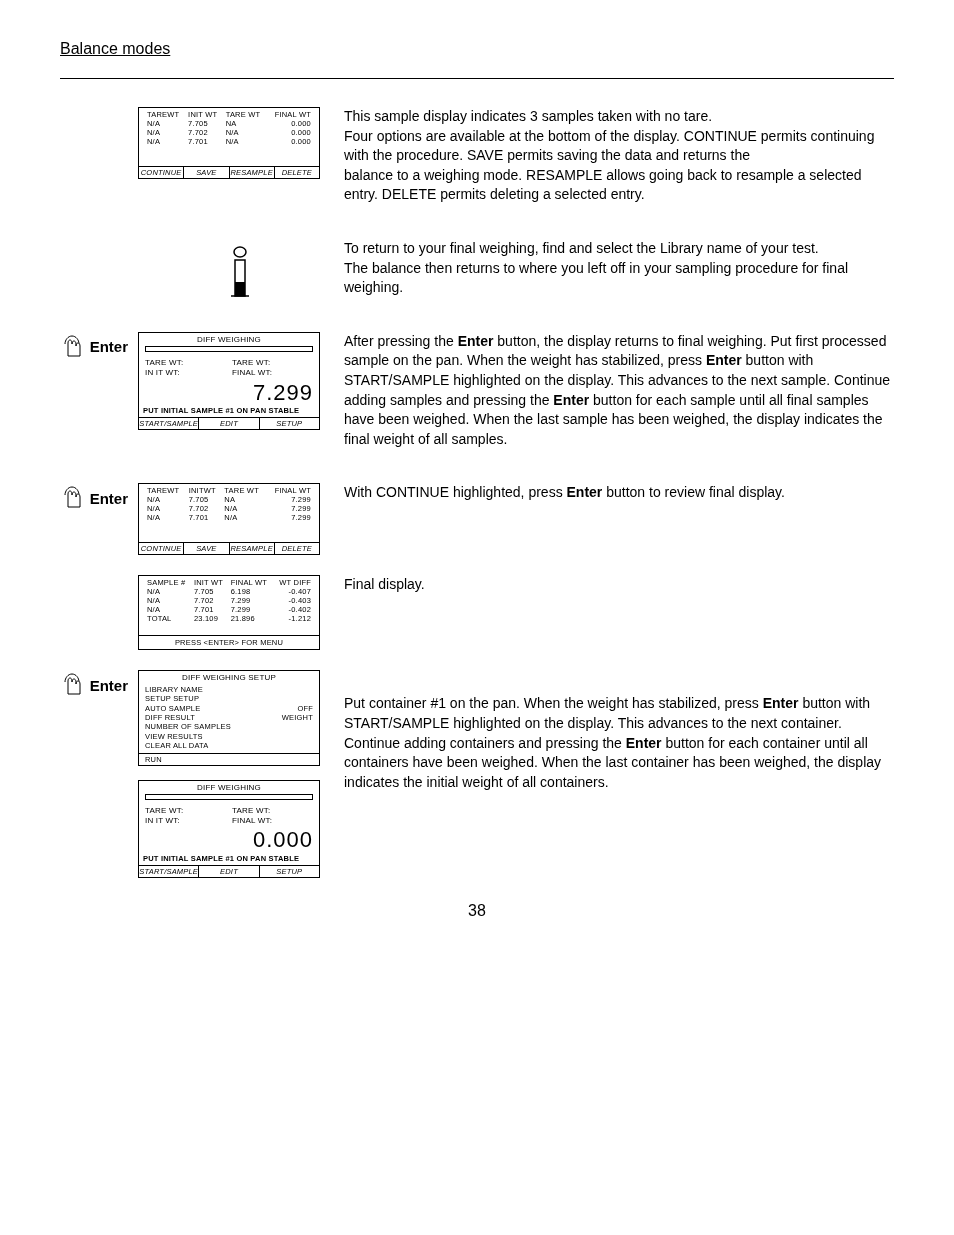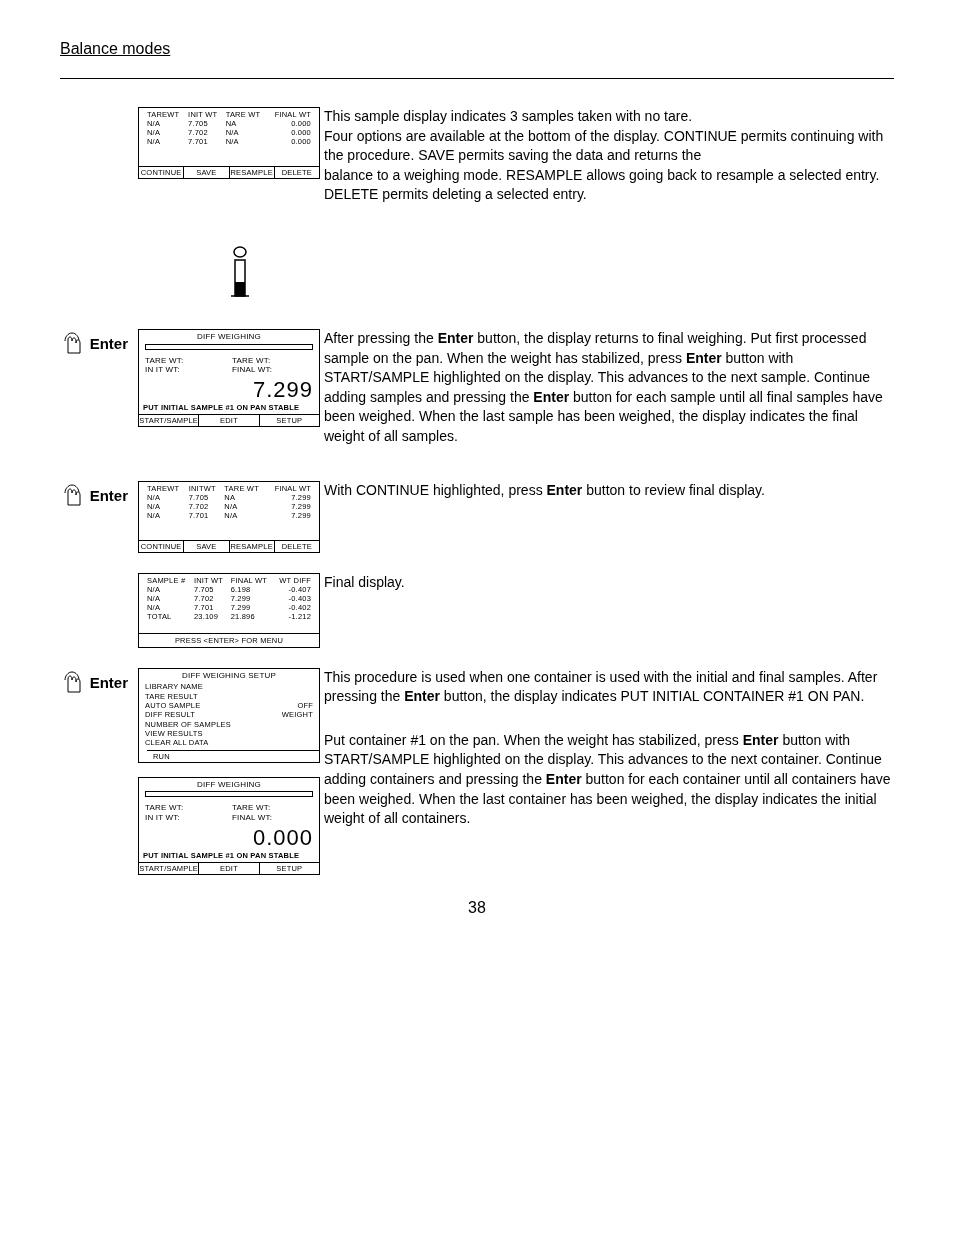--- a/index.html
+++ b/index.html
@@ -18,21 +18,21 @@
     text-decoration: underline;
   }
   hr.rule {
     border: none;
     border-top: 1px solid #000;
     margin: 0 0 28px 0;
   }
   .row {
     display: flex;
     align-items: flex-start;
-    gap: 4px;
+    gap: 24px;
     margin-bottom: 20px;
   }
   .left-col {
     width: 260px;
     flex: 0 0 260px;
     display: flex;
     flex-direction: column;
     align-items: flex-end;
     gap: 10px;
   }
@@ -83,20 +83,21 @@
   .lcd .softkeys {
     display: flex;
     border-top: 1px solid #000;
   }
   .lcd .softkeys > div {
     flex: 1;
     text-align: center;
     font-size: 7.5px;
     padding: 1px 0;
     border-right: 1px solid #000;
+    font-style: italic;
   }
   .lcd .softkeys > div:last-child { border-right: none; }
   .lcd table {
     border-collapse: collapse;
     width: 100%;
     font-size: 7.5px;
   }
   .lcd table th, .lcd table td {
     padding: 0 2px;
     text-align: left;
@@ -108,21 +109,20 @@
   .lcd .setup-list {
     padding: 2px 6px;
     font-size: 7.5px;
     line-height: 1.25;
   }
   .lcd .setup-list .line { display:flex; justify-content: space-between; }
   .lcd .run {
     border-top: 1px solid #000;
     padding: 1px 6px;
     font-size: 7.5px;
-    margin-left: 8px;
   }
   .lcd .footer-msg {
     border-top: 1px solid #000;
     text-align: center;
     font-size: 7.5px;
     padding: 2px 0;
   }
 
   .press-enter {
     display: flex;
@@ -229,20 +229,26 @@
 <div class="row">
   <div class="left-col">
     <div class="sample-icon" style="margin-right:50px;">
       <svg viewBox="0 0 40 56">
         <ellipse cx="20" cy="6" rx="6" ry="5" fill="none" stroke="#000" stroke-width="1.5"></ellipse>
         <rect x="15" y="14" width="10" height="36" fill="none" stroke="#000" stroke-width="1.5"></rect>
         <rect x="15" y="36" width="10" height="14" fill="#000"></rect>
         <line x1="11" y1="50" x2="29" y2="50" stroke="#000" stroke-width="1.5"></line>
       </svg>
     </div>
+  </div>
+  <div class="right-col">
+    <p>
+      <span>To return to your final weighing, find and select the Library name of your test.</span><br>
+      <span>The balance then returns to where you left off in your sampling procedure for final weighing.</span>
+    </p>
   </div>
 </div>
 
 <div class="row">
   <div class="left-col">
     <div class="left-inner">
       <div class="press-enter">
         <div class="hand">
           <svg viewBox="0 0 26 30">
               <path d="M5 12c0-4 3-8 7-8s7 4 7 8" fill="none" stroke="#000" stroke-width="1"></path>
@@ -402,21 +408,21 @@
         <div class="label">Enter</div>
       </div>
       <div class="lcd">
         <div class="head">DIFF WEIGHING SETUP</div>
         <div class="setup-list">
           <div class="line">
               <span>LIBRARY NAME</span>
               <span></span>
             </div>
           <div class="line">
-              <span>TARE RESULT</span>
+              <span>SETUP SETUP</span>
               <span></span>
             </div>
           <div class="line">
               <span>AUTO SAMPLE</span>
               <span>OFF</span>
             </div>
           <div class="line">
               <span>DIFF RESULT</span>
               <span>WEIGHT</span>
             </div>
@@ -453,22 +459,19 @@
       <div class="big">0.000</div>
       <div class="msg">PUT INITIAL SAMPLE #1 ON PAN STABLE</div>
       <div class="softkeys">
         <div>START/SAMPLE</div>
         <div>EDIT</div>
         <div>SETUP</div>
       </div>
     </div>
   </div>
   <div class="right-col">
-    <p>
-      <span>This procedure is used when one container is used with the initial and final samples. After pressing the </span><span class="bold">Enter</span><span> button, the display indicates PUT INITIAL CONTAINER  #1 ON PAN.</span>
-    </p>
     <p style="margin-top:24px;">
       <span>Put container #1 on the pan.  When the weight has stabilized, press </span><span class="bold">Enter</span><span> button with START/SAMPLE highlighted on the display. This advances to the next container. Continue adding containers and pressing the </span><span class="bold">Enter</span><span> button for each container until all containers have been weighed. When the last container has been weighed, the display indicates the initial weight of all containers.</span>
     </p>
   </div>
 </div>
 
 <div class="page-num">38</div>
 
 </body></html>

